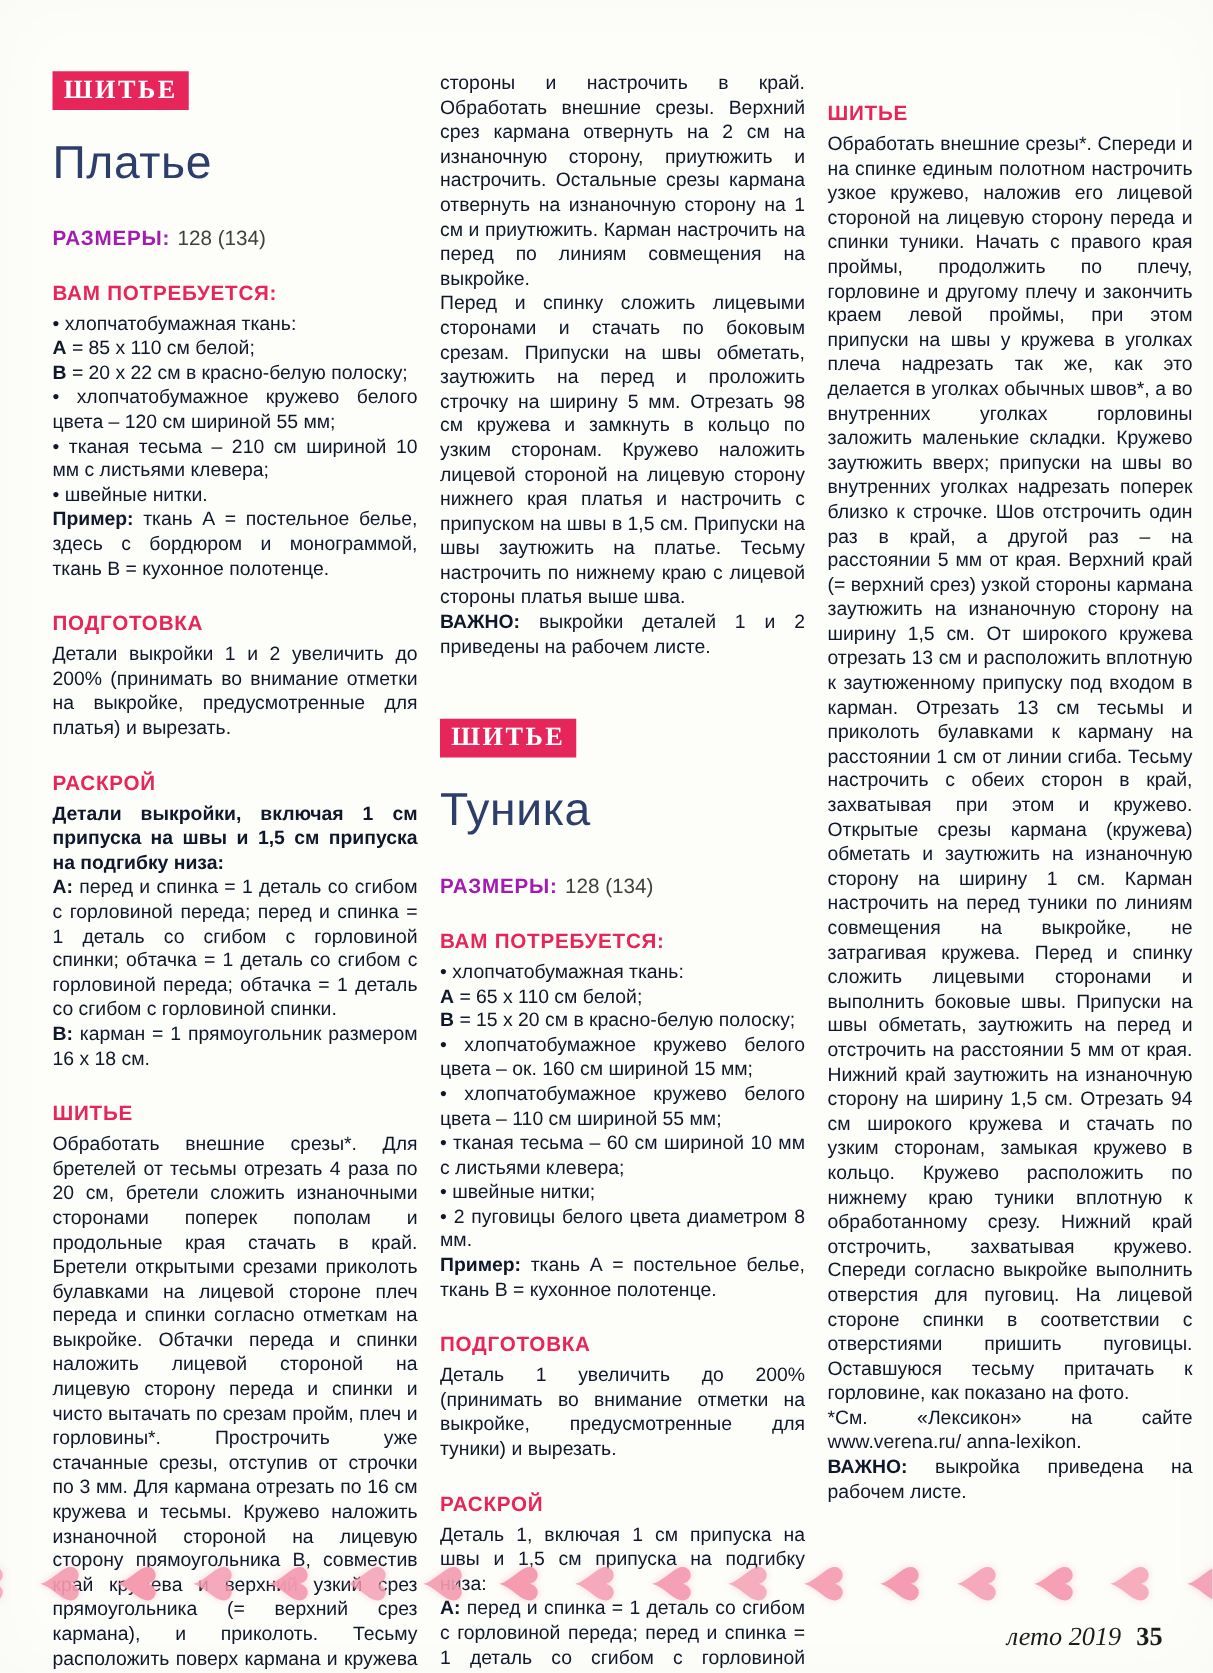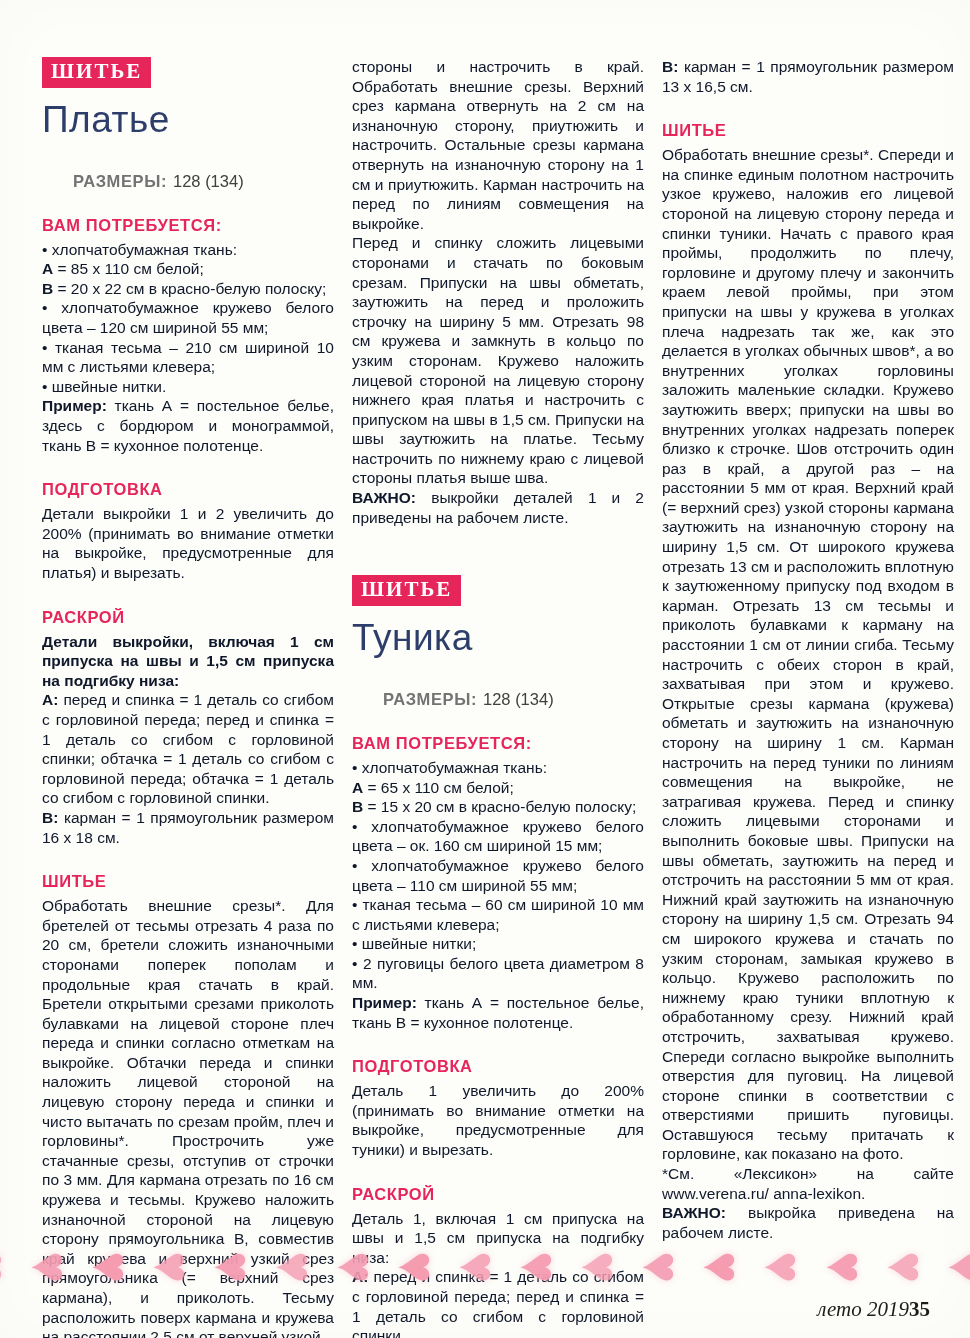--- a/index.html
+++ b/index.html
@@ -14,55 +14,54 @@
   .para.spaced{}
   .b{font-weight:bold;}
   .badge{
     display:inline-block;background:#e6265b;color:#ffffff;
     font-family:"Liberation Serif",serif;font-weight:bold;
     font-size:21px;letter-spacing:2px;padding:2px 9px 4px;margin:0 0 6px;
   }
   .col .badge:not(:first-child){margin-top:48px;}
   .title{
     color:#2e3e6a;font-size:37px;line-height:1.1;font-weight:400;
-    margin:6px 0 0;letter-spacing:0.5px;
+    margin:16px 0 0;letter-spacing:0.5px;
   }
   .heading{
     color:#e6265b;font-weight:bold;font-size:16.5px;letter-spacing:0.6px;
     margin:25px 0 5px;
   }
   .kv{margin:31px 0 0;font-size:16.5px;}
-  .kv .lbl{color:#737373;font-weight:bold;letter-spacing:0.6px;margin-left:31px;}
+  .kv .lbl{color:#a21caf;font-weight:bold;letter-spacing:0.6px;}
   .kv .val{color:#404040;margin-left:6px;}
   .hearts{
     position:absolute;left:-26px;right:-14px;top:1236px;height:62px;
     display:flex;justify-content:space-between;align-items:center;pointer-events:none;
   }
   .heart{
     font-size:54px;line-height:1;color:#f59cb1;
     transform:rotate(90deg);
     text-shadow:0 0 6px rgba(245,156,177,0.45);
   }
   .footer{
     position:absolute;right:40px;bottom:16px;
     font-family:"Liberation Serif",serif;color:#1c1c1c;
-    display:flex;align-items:baseline;
+    display:flex;align-items:baseline;gap:12px;
   }
   .footer .issue{font-style:italic;font-size:21px;}
   .footer .pageno{font-weight:bold;font-size:21px;font-style:normal;}
 </style>
 </head>
 <body>
 
 <div class="page">
   <div class="columns">
     <div class="col"><div class="badge">ШИТЬЕ</div><h1 class="title">Платье</h1><p class="kv"><span class="lbl">РАЗМЕРЫ:</span><span class="val">128 (134)</span></p><h2 class="heading">ВАМ ПОТРЕБУЕТСЯ:</h2><p class="para"><span>• хлопчатобумажная ткань:</span></p><p class="para"><span class="b">А</span><span> = 85 х 110 см белой;</span></p><p class="para"><span class="b">В</span><span> = 20 х 22 см в красно-белую полоску;</span></p><p class="para"><span>• хлопчатобумажное кружево белого цвета – 120 см шириной 55 мм;</span></p><p class="para"><span>• тканая тесьма – 210 см шириной 10 мм с листьями клевера;</span></p><p class="para"><span>• швейные нитки.</span></p><p class="para"><span class="b">Пример:</span><span> ткань А = постельное белье, здесь с бордюром и монограммой, ткань В = кухонное полотенце.</span></p><h2 class="heading">ПОДГОТОВКА</h2><p class="para"><span>Детали выкройки 1 и 2 увеличить до 200% (принимать во внимание отметки на выкройке, предусмотренные для платья) и вырезать.</span></p><h2 class="heading">РАСКРОЙ</h2><p class="para"><span class="b">Детали выкройки, включая 1 см припуска на швы и 1,5 см припуска на подгибку низа:</span></p><p class="para"><span class="b">А:</span><span> перед и спинка = 1 деталь со сгибом с горловиной переда; перед и спинка = 1 деталь со сгибом с горловиной спинки; обтачка = 1 деталь со сгибом с горловиной переда; обтачка = 1 деталь со сгибом с горловиной спинки.</span></p><p class="para"><span class="b">В:</span><span> карман = 1 прямоугольник размером 16 х 18 см.</span></p><h2 class="heading">ШИТЬЕ</h2><p class="para"><span>Обработать внешние срезы*. Для бретелей от тесьмы отрезать 4 раза по 20 см, бретели сложить изнаночными сторонами поперек пополам и продольные края стачать в край. Бретели открытыми срезами приколоть булавками на лицевой стороне плеч переда и спинки согласно отметкам на выкройке. Обтачки переда и спинки наложить лицевой стороной на лицевую сторону переда и спинки и чисто вытачать по срезам пройм, плеч и горловины*. Прострочить уже стачанные срезы, отступив от строчки по 3 мм. Для кармана отрезать по 16 см кружева и тесьмы. Кружево наложить изнаночной стороной на лицевую сторону прямоугольника В, совместив край кружева и верхний узкий срез прямоугольника (= верхний срез кармана), и приколоть. Тесьму расположить поверх кармана и кружева на расстоянии 2,5 см от верхней узкой</span></p></div>
     <div class="col"><p class="para"><span>стороны и настрочить в край. Обработать внешние срезы. Верхний срез кармана отвернуть на 2 см на изнаночную сторону, приутюжить и настрочить. Остальные срезы кармана отвернуть на изнаночную сторону на 1 см и приутюжить. Карман настрочить на перед по линиям совмещения на выкройке.</span></p><p class="para"><span>Перед и спинку сложить лицевыми сторонами и стачать по боковым срезам. Припуски на швы обметать, заутюжить на перед и проложить строчку на ширину 5 мм. Отрезать 98 см кружева и замкнуть в кольцо по узким сторонам. Кружево наложить лицевой стороной на лицевую сторону нижнего края платья и настрочить с припуском на швы в 1,5 см. Припуски на швы заутюжить на платье. Тесьму настрочить по нижнему краю с лицевой стороны платья выше шва.</span></p><p class="para spaced"><span class="b">ВАЖНО:</span><span> выкройки деталей 1 и 2 приведены на рабочем листе.</span></p><div class="badge">ШИТЬЕ</div><h1 class="title">Туника</h1><p class="kv"><span class="lbl">РАЗМЕРЫ:</span><span class="val">128 (134)</span></p><h2 class="heading">ВАМ ПОТРЕБУЕТСЯ:</h2><p class="para"><span>• хлопчатобумажная ткань:</span></p><p class="para"><span class="b">А</span><span> = 65 х 110 см белой;</span></p><p class="para"><span class="b">В</span><span> = 15 х 20 см в красно-белую полоску;</span></p><p class="para"><span>• хлопчатобумажное кружево белого цвета – ок. 160 см шириной 15 мм;</span></p><p class="para"><span>• хлопчатобумажное кружево белого цвета – 110 см шириной 55 мм;</span></p><p class="para"><span>• тканая тесьма – 60 см шириной 10 мм с листьями клевера;</span></p><p class="para"><span>• швейные нитки;</span></p><p class="para"><span>• 2 пуговицы белого цвета диаметром 8 мм.</span></p><p class="para"><span class="b">Пример:</span><span> ткань А = постельное белье, ткань В = кухонное полотенце.</span></p><h2 class="heading">ПОДГОТОВКА</h2><p class="para"><span>Деталь 1 увеличить до 200% (принимать во внимание отметки на выкройке, предусмотренные для туники) и вырезать.</span></p><h2 class="heading">РАСКРОЙ</h2><p class="para"><span>Деталь 1, включая 1 см припуска на швы и 1,5 см припуска на подгибку низа:</span></p><p class="para"><span class="b">А:</span><span> перед и спинка = 1 деталь со сгибом с горловиной переда; перед и спинка = 1 деталь со сгибом с горловиной спинки.</span></p></div>
     <div class="col">
-        <p class="para"><span class="b">В:</span><span> карман = 1 прямоугольник размером 13 х 16,5 см.</span></p>
         <h2 class="heading">ШИТЬЕ</h2>
         <p class="para"><span>Обработать внешние срезы*. Спереди и на спинке единым полотном настрочить узкое кружево, наложив его лицевой стороной на лицевую сторону переда и спинки туники. Начать с правого края проймы, продолжить по плечу, горловине и другому плечу и закончить краем левой проймы, при этом припуски на швы у кружева в уголках плеча надрезать так же, как это делается в уголках обычных швов*, а во внутренних уголках горловины заложить маленькие складки. Кружево заутюжить вверх; припуски на швы во внутренних уголках надрезать поперек близко к строчке. Шов отстрочить один раз в край, а другой раз – на расстоянии 5 мм от края. Верхний край (= верхний срез) узкой стороны кармана заутюжить на изнаночную сторону на ширину 1,5 см. От широкого кружева отрезать 13 см и расположить вплотную к заутюженному припуску под входом в карман. Отрезать 13 см тесьмы и приколоть булавками к карману на расстоянии 1 см от линии сгиба. Тесьму настрочить с обеих сторон в край, захватывая при этом и кружево. Открытые срезы кармана (кружева) обметать и заутюжить на изнаночную сторону на ширину 1 см. Карман настрочить на перед туники по линиям совмещения на выкройке, не затрагивая кружева. Перед и спинку сложить лицевыми сторонами и выполнить боковые швы. Припуски на швы обметать, заутюжить на перед и отстрочить на расстоянии 5 мм от края. Нижний край заутюжить на изнаночную сторону на ширину 1,5 см. Отрезать 94 см широкого кружева и стачать по узким сторонам, замыкая кружево в кольцо. Кружево расположить по нижнему краю туники вплотную к обработанному срезу. Нижний край отстрочить, захватывая кружево. Спереди согласно выкройке выполнить отверстия для пуговиц. На лицевой стороне спинки в соответствии с отверстиями пришить пуговицы. Оставшуюся тесьму притачать к горловине, как показано на фото.</span></p>
         <p class="para spaced"><span>*См. «Лексикон» на сайте www.verena.ru/ anna-lexikon.</span></p>
         <p class="para spaced"><span class="b">ВАЖНО:</span><span> выкройка приведена на рабочем листе.</span></p>
       </div>
   </div>
 
   <div class="hearts">
       <span class="heart" style="color: rgb(245, 156, 177); opacity: 0.82;">♥</span>
       <span class="heart" style="color: rgb(245, 156, 177); opacity: 0.91;">♥</span>

